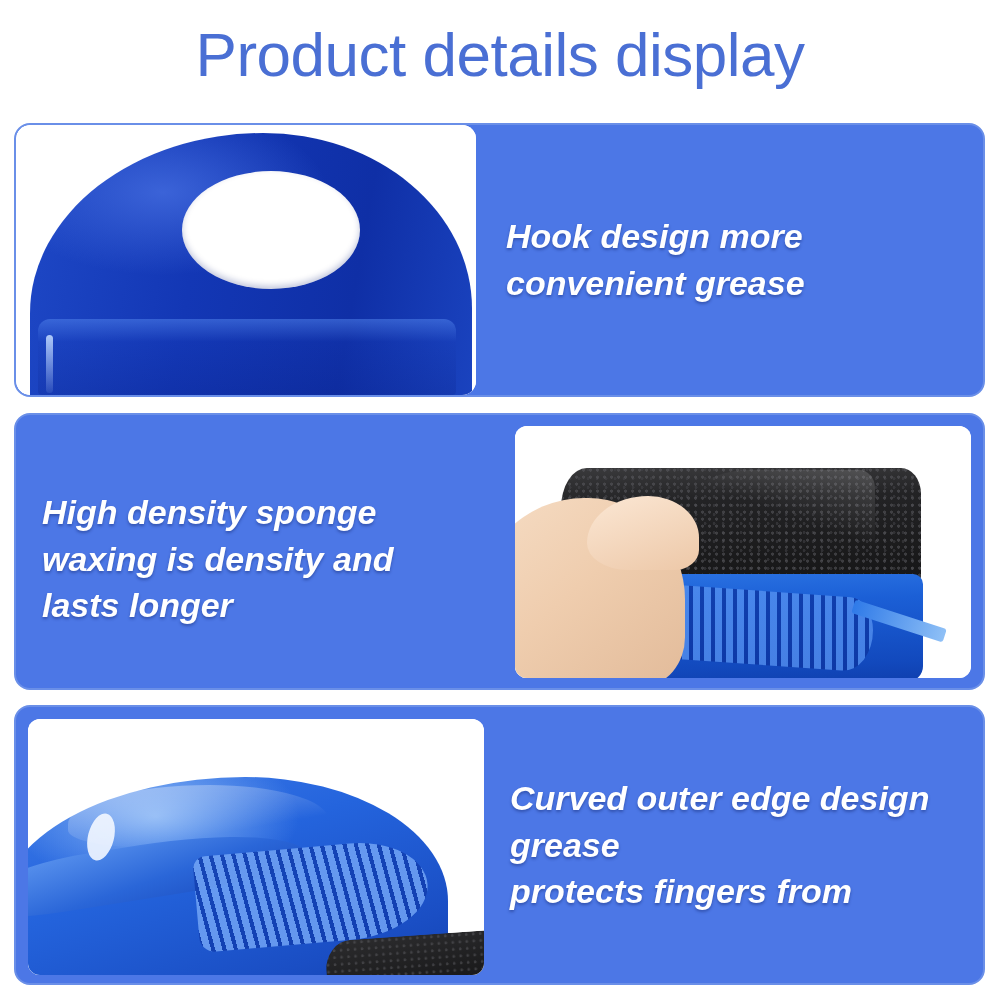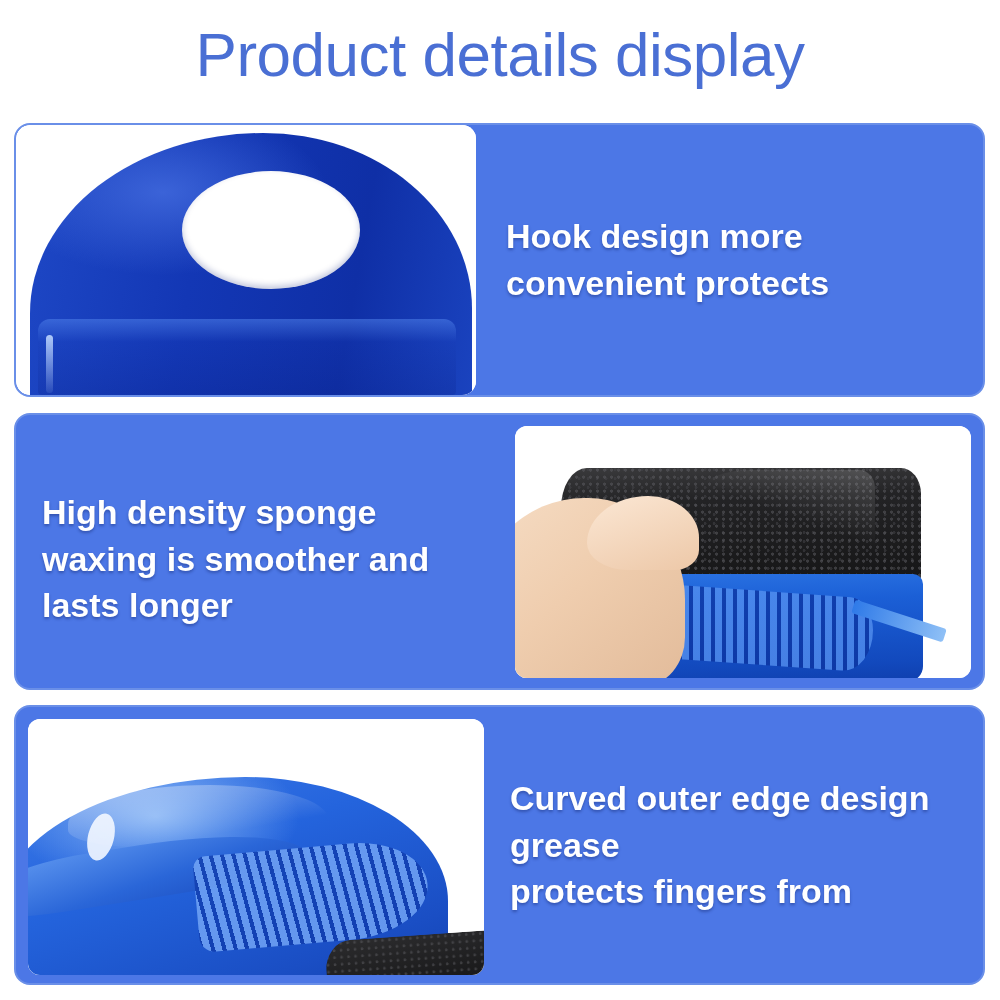--- a/index.html
+++ b/index.html
@@ -54,20 +54,21 @@
   .copy {
     flex: 1 1 auto;
     display: flex;
     align-items: center;
     color: #ffffff;
     font-size: 34px;
     font-weight: 700;
     line-height: 1.38;
     text-shadow: 0 2px 3px rgba(20,40,110,.45);
     padding: 0 24px 0 30px;
+    font-style: italic;
   }
   .panel-2 .copy { order: 1; padding: 0 18px 13px 26px; margin-top: 28px; }
   .panel-3 .copy { padding: 0 18px 0 26px; }
   .copy-lines { width: 100%; }
   .copy-lines .ln { display: block; white-space: nowrap; }
 
   
   .hook-wrap { position: absolute; inset: 0; background:#fff; }
   .hook-body {
     position: absolute;
@@ -228,31 +229,31 @@
         <div class="hook-body"></div>
         <div class="hook-hole"></div>
         <div class="hook-ridge"></div>
         <div class="hook-gloss"></div>
       </div>
     </div>
 
     <div class="copy">
       <div class="copy-lines">
         <span class="ln">Hook design more</span>
-        <span class="ln">convenient protects</span>
+        <span class="ln">convenient grease</span>
       </div>
     </div>
   </div>
 
   <div class="panel panel-2">
 
     <div class="copy">
       <div class="copy-lines">
         <span class="ln">High density sponge</span>
-        <span class="ln">waxing is smoother and</span>
+        <span class="ln">waxing is density and</span>
         <span class="ln">lasts longer</span>
       </div>
     </div>
 
     <div class="photo">
       <div class="sponge-wrap">
         <div class="sponge-block"></div>
         <div class="sponge-shade"></div>
         <div class="base-block"></div>
         <div class="base-fins"></div>

